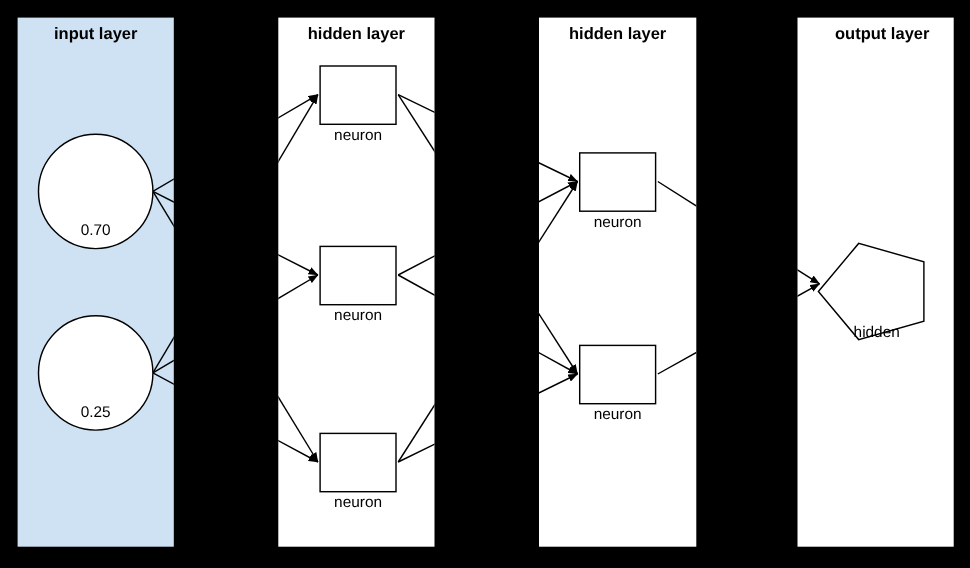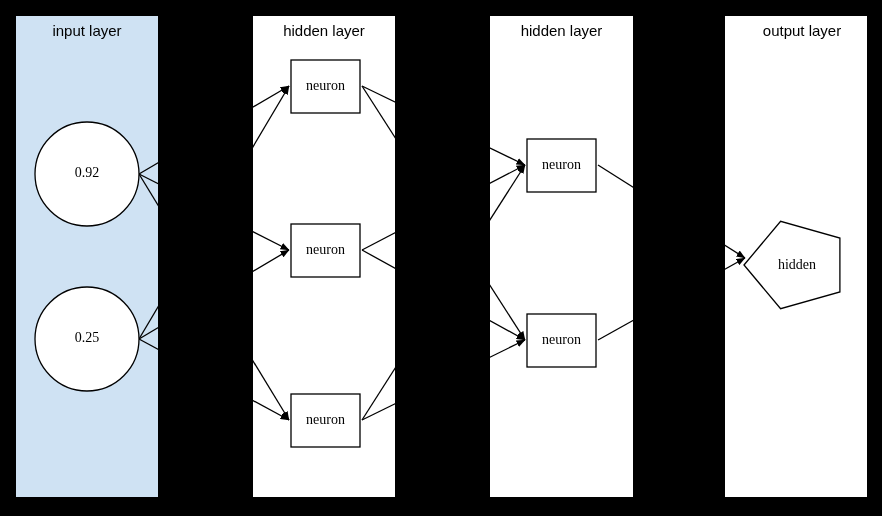--- a/index.html
+++ b/index.html
@@ -17,41 +17,42 @@
   }
   .layer-panel {
     position: absolute;
     box-sizing: border-box;
   }
   .layer-title {
     position: absolute;
     left: 0;
     right: 0;
     text-align: center;
-    font-weight: normal;
+    font-weight: bold;
     font-size: 15px;
     color: #000000;
     font-family: "Liberation Sans", sans-serif;
     white-space: nowrap;
   }
   .edges-svg {
     position: absolute;
     left: 0;
     top: 0;
     width: 882px;
     height: 516px;
     pointer-events: none;
   }
   .node-label {
     position: absolute;
     text-align: center;
     font-size: 14px;
     color: #000000;
-    font-family: Liberation Serif, serif;
+    font-family: Liberation Sans, sans-serif;
     white-space: nowrap;
+    margin-top: 36px;
   }
   .shapes-svg {
     position: absolute;
     left: 0;
     top: 0;
     width: 882px;
     height: 516px;
   }
 </style>
 </head>
@@ -107,21 +108,21 @@
         <rect x="527" y="314" width="69" height="53" fill="#ffffff" stroke="#000000" stroke-width="1.3"></rect>
         <polygon points="744.0,265.0 780.6,221.3 839.9,238.0 839.9,292.0 780.6,308.7" fill="#ffffff" stroke="#000000" stroke-width="1.3"></polygon>
       </g>
   </svg>
 
   <div id="labels">
       <div class="layer-title" style="left: 16px; width: 142px; top: 22px;">input layer</div>
       <div class="layer-title" style="left: 253px; width: 142px; top: 22px;">hidden layer</div>
       <div class="layer-title" style="left: 490px; width: 143px; top: 22px;">hidden layer</div>
       <div class="layer-title" style="left: 725px; width: 154px; top: 22px;">output layer</div>
-      <div class="node-label" style="left: 35px; top: 165px; width: 104px;">0.92</div>
+      <div class="node-label" style="left: 35px; top: 165px; width: 104px;">0.70</div>
       <div class="node-label" style="left: 35px; top: 330px; width: 104px;">0.25</div>
       <div class="node-label" style="left: 291px; top: 77.5px; width: 69px;">neuron</div>
       <div class="node-label" style="left: 291px; top: 241.5px; width: 69px;">neuron</div>
       <div class="node-label" style="left: 291px; top: 411.5px; width: 69px;">neuron</div>
       <div class="node-label" style="left: 527px; top: 156.5px; width: 69px;">neuron</div>
       <div class="node-label" style="left: 527px; top: 331.5px; width: 69px;">neuron</div>
       <div class="node-label" style="left: 744px; top: 257px; width: 106px;">hidden</div>
     </div>
 
 </div>

